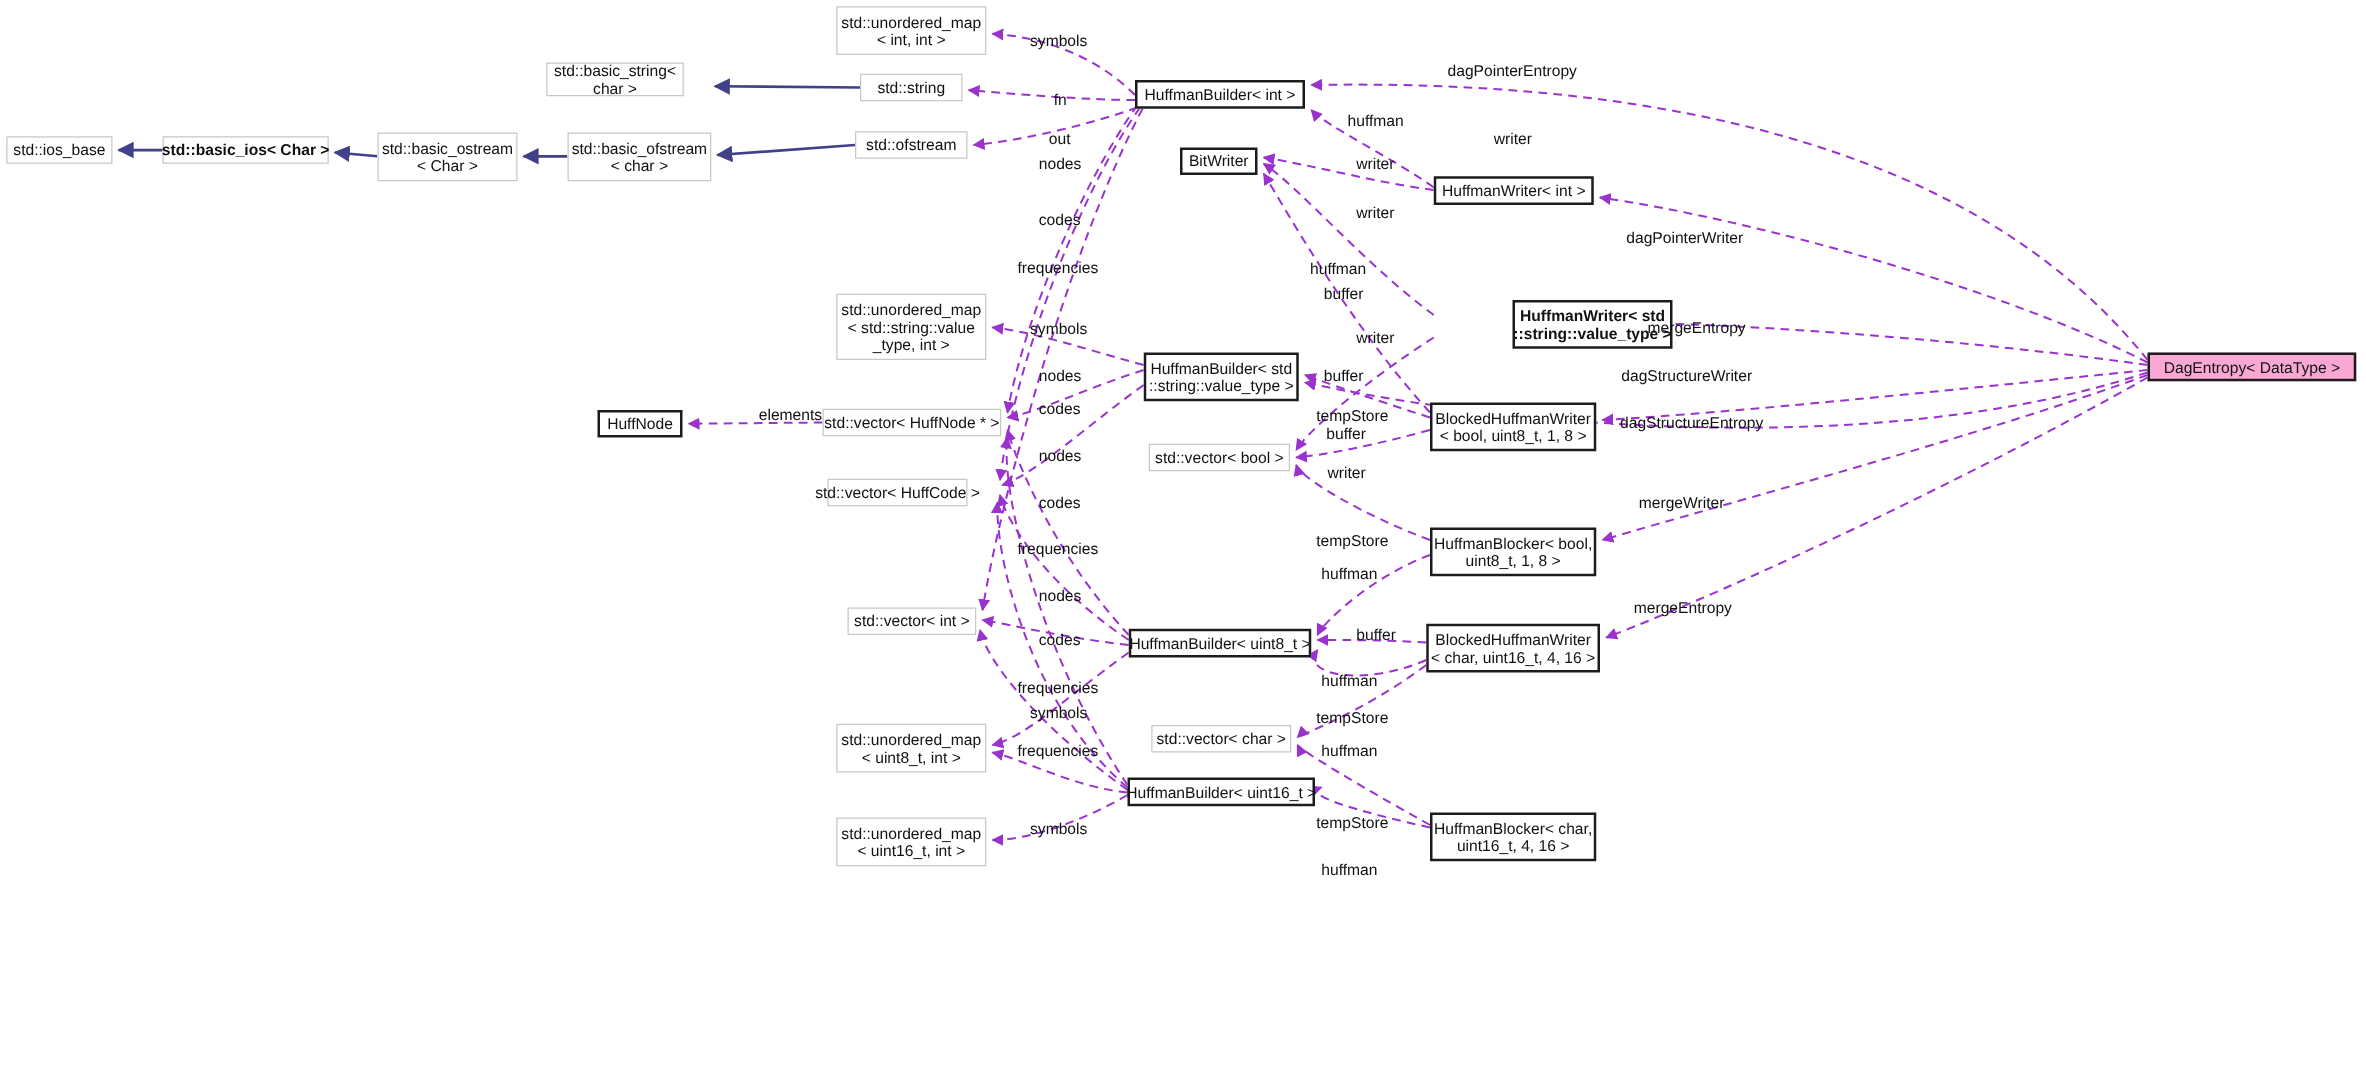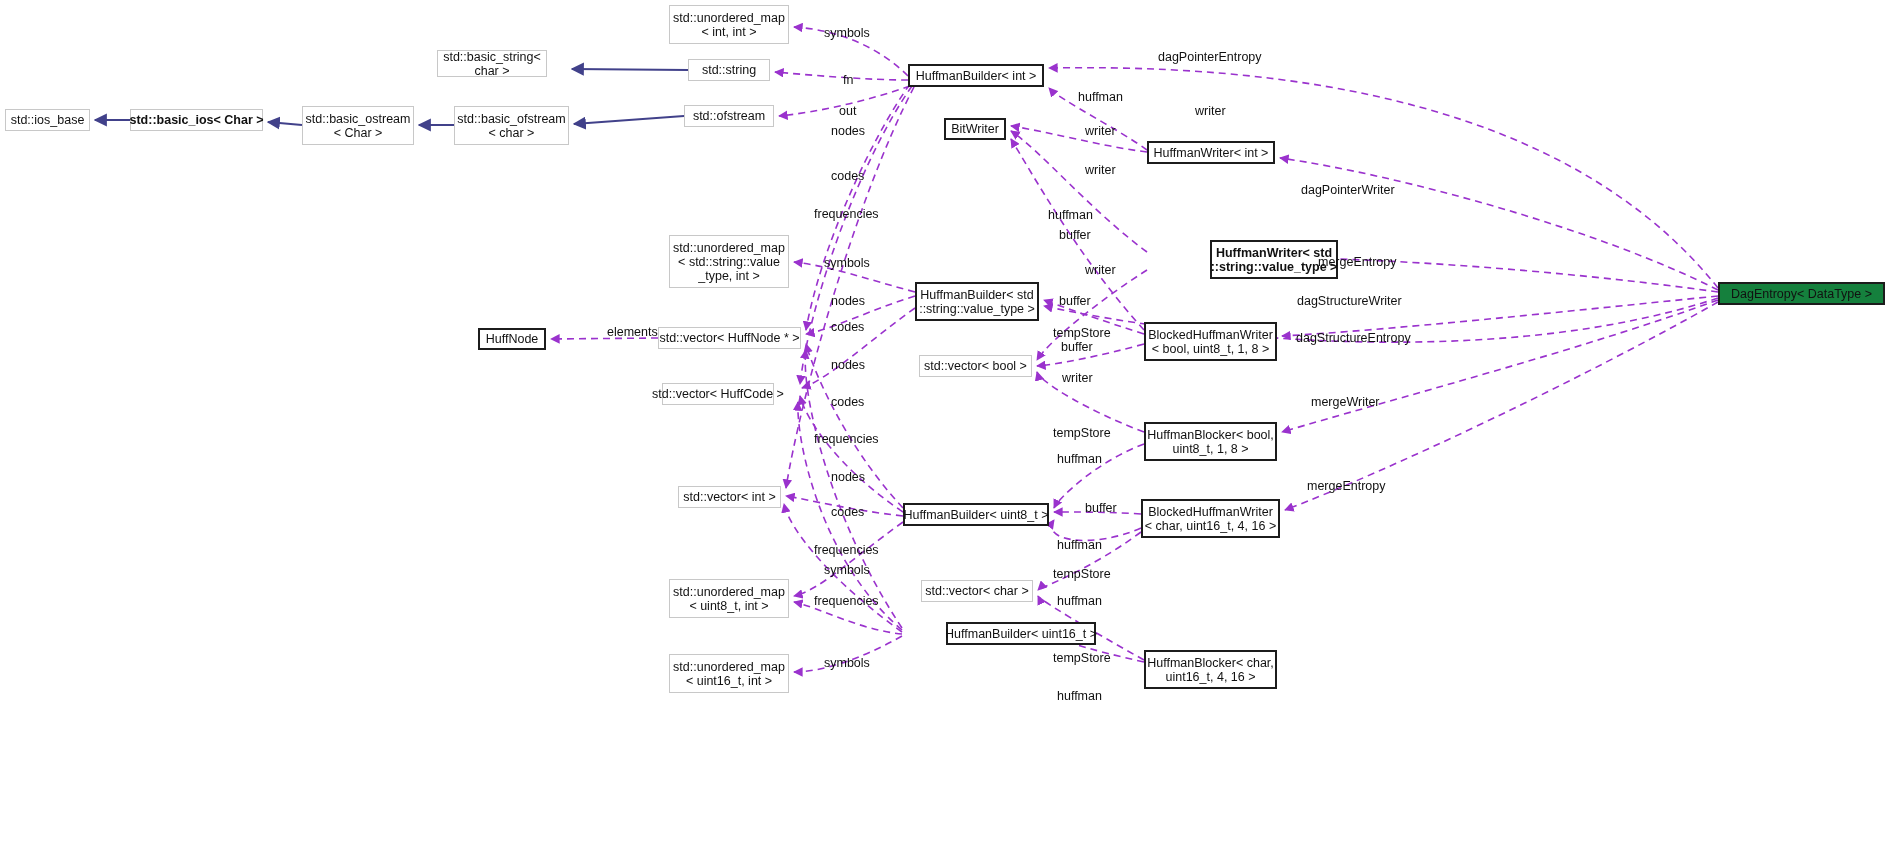--- a/index.html
+++ b/index.html
@@ -36,21 +36,21 @@
     border: 1px solid #c8c8c8;
     white-space: pre;
     padding: 2px 6px;
     z-index: 5;
   }
   .node.strong {
     border: 2px solid #1c1c1c;
   }
   .node.current {
     border: 2px solid #1c1c1c;
-    background: #15803d;
+    background: #f9a8d4;
   }
   .edge-label {
     position: absolute;
     font-size: 12.5px;
     line-height: 14px;
     color: #101010;
     white-space: pre;
     z-index: 6;
     background: transparent;
   }
@@ -152,21 +152,21 @@
       <div class="node" style="left: 662px; top: 383px; width: 112px; height: 22px;">std::vector&lt; HuffCode &gt;</div>
       <div class="node strong" style="left: 1144px; top: 422px; width: 133px; height: 39px;">HuffmanBlocker&lt; bool,
 uint8_t, 1, 8 &gt;</div>
       <div class="node" style="left: 678px; top: 486px; width: 103px; height: 22px;">std::vector&lt; int &gt;</div>
       <div class="node strong" style="left: 903px; top: 503px; width: 146px; height: 23px;">HuffmanBuilder&lt; uint8_t &gt;</div>
       <div class="node strong" style="left: 1141px; top: 499px; width: 139px; height: 39px;">BlockedHuffmanWriter
 &lt; char, uint16_t, 4, 16 &gt;</div>
       <div class="node" style="left: 669px; top: 579px; width: 120px; height: 39px;">std::unordered_map
 &lt; uint8_t, int &gt;</div>
       <div class="node" style="left: 921px; top: 580px; width: 112px; height: 22px;">std::vector&lt; char &gt;</div>
-      <div class="node strong" style="left: 902px; top: 622px; width: 150px; height: 23px; margin-left: 44px;">HuffmanBuilder&lt; uint16_t &gt;</div>
+      <div class="node strong" style="left: 902px; top: 622px; width: 150px; height: 23px;">HuffmanBuilder&lt; uint16_t &gt;</div>
       <div class="node strong" style="left: 1144px; top: 650px; width: 133px; height: 39px;">HuffmanBlocker&lt; char,
 uint16_t, 4, 16 &gt;</div>
       <div class="node" style="left: 669px; top: 654px; width: 120px; height: 39px;">std::unordered_map
 &lt; uint16_t, int &gt;</div>
     </div>
   <div id="labels-layer">
       <div class="edge-label" style="left: 824px; top: 26px;">symbols</div>
       <div class="edge-label" style="left: 1158px; top: 50px;">dagPointerEntropy</div>
       <div class="edge-label" style="left: 843px; top: 73px;">fn</div>
       <div class="edge-label" style="left: 1078px; top: 90px;">huffman</div>

